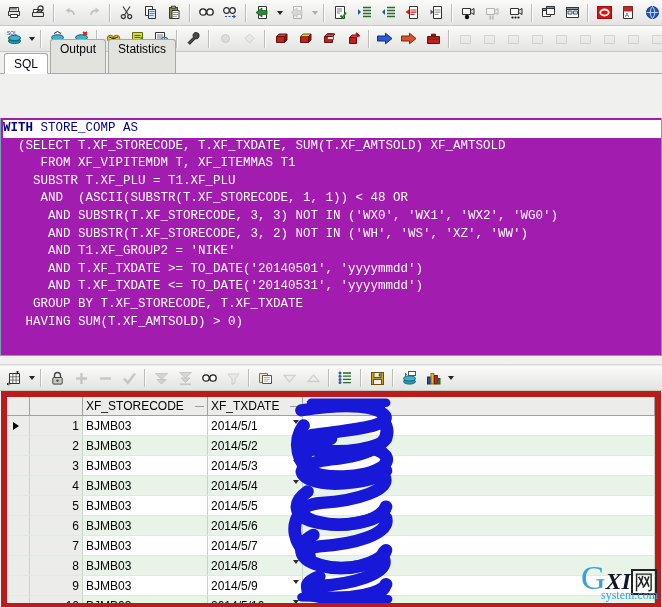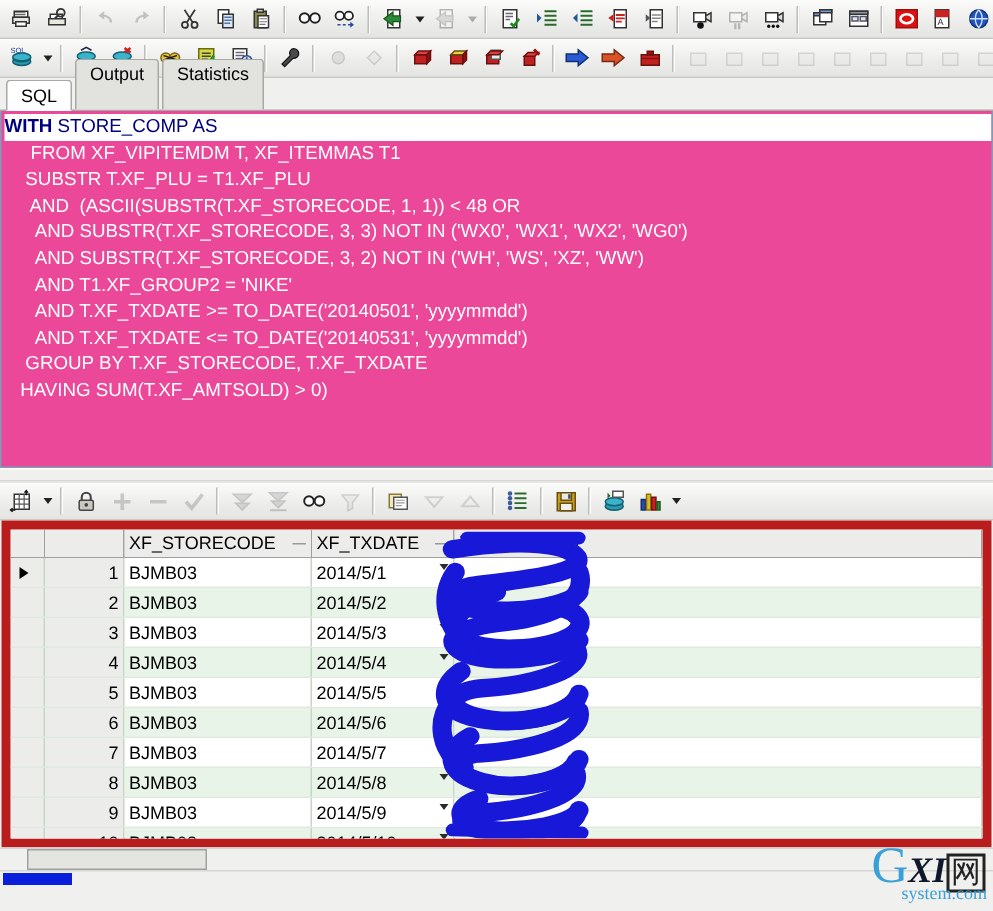--- a/index.html
+++ b/index.html
@@ -65,29 +65,30 @@
     height:21px;line-height:20px;
     border-bottom:1px solid #ffffff;
     margin-bottom:-1px;
     font-weight:400;
   }
 
   
   .editor{
     position:relative;
     height:238px;
-    background:#ec4899;
+    background:#a21caf;
     border:1px solid #7f9db9;
     border-top:none;
     box-sizing:border-box;
     overflow:hidden;
-    font-family:Liberation Sans, sans-serif;
+    font-family:Liberation Mono, monospace;
     font-size:12.5px;
     line-height:17.6px;
     padding:2px 0 0 2px;
+    margin-top:44px;
   }
   .eline{white-space:pre;height:17.6px;color:#ffffff;}
   .eline .kw{color:#00ffff;}
   .eline.unsel{background:#ffffff;color:#000080;}
   .eline.unsel .kw{color:#000080;font-weight:bold;}
 
   
   .splitter{
     height:8px;background:#f0f0ee;
     border-top:1px solid #ffffff;
@@ -544,20 +545,21 @@
   </div>
 
   <div class="tabstrip">
     <div class="tab active">SQL</div>
     <div class="tab">Output</div>
     <div class="tab">Statistics</div>
   </div>
 
   <div class="editor">
     <div class="eline unsel"><span class="kw">WITH</span> STORE_COMP AS</div>
+    <div class="eline">  (SELECT T.XF_STORECODE, T.XF_TXDATE, SUM(T.XF_AMTSOLD) XF_AMTSOLD</div>
     <div class="eline">     FROM XF_VIPITEMDM T, XF_ITEMMAS T1</div>
     <div class="eline">    SUBSTR T.XF_PLU = T1.XF_PLU</div>
     <div class="eline">     AND  (ASCII(SUBSTR(T.XF_STORECODE, 1, 1)) &lt; 48 OR</div>
     <div class="eline">      AND SUBSTR(T.XF_STORECODE, 3, 3) NOT IN ('WX0', 'WX1', 'WX2', 'WG0')</div>
     <div class="eline">      AND SUBSTR(T.XF_STORECODE, 3, 2) NOT IN ('WH', 'WS', 'XZ', 'WW')</div>
     <div class="eline">      AND T1.XF_GROUP2 = 'NIKE'</div>
     <div class="eline">      AND T.XF_TXDATE &gt;= TO_DATE('20140501', 'yyyymmdd')</div>
     <div class="eline">      AND T.XF_TXDATE &lt;= TO_DATE('20140531', 'yyyymmdd')</div>
     <div class="eline">    GROUP BY T.XF_STORECODE, T.XF_TXDATE</div>
     <div class="eline">   HAVING SUM(T.XF_AMTSOLD) &gt; 0)</div>

